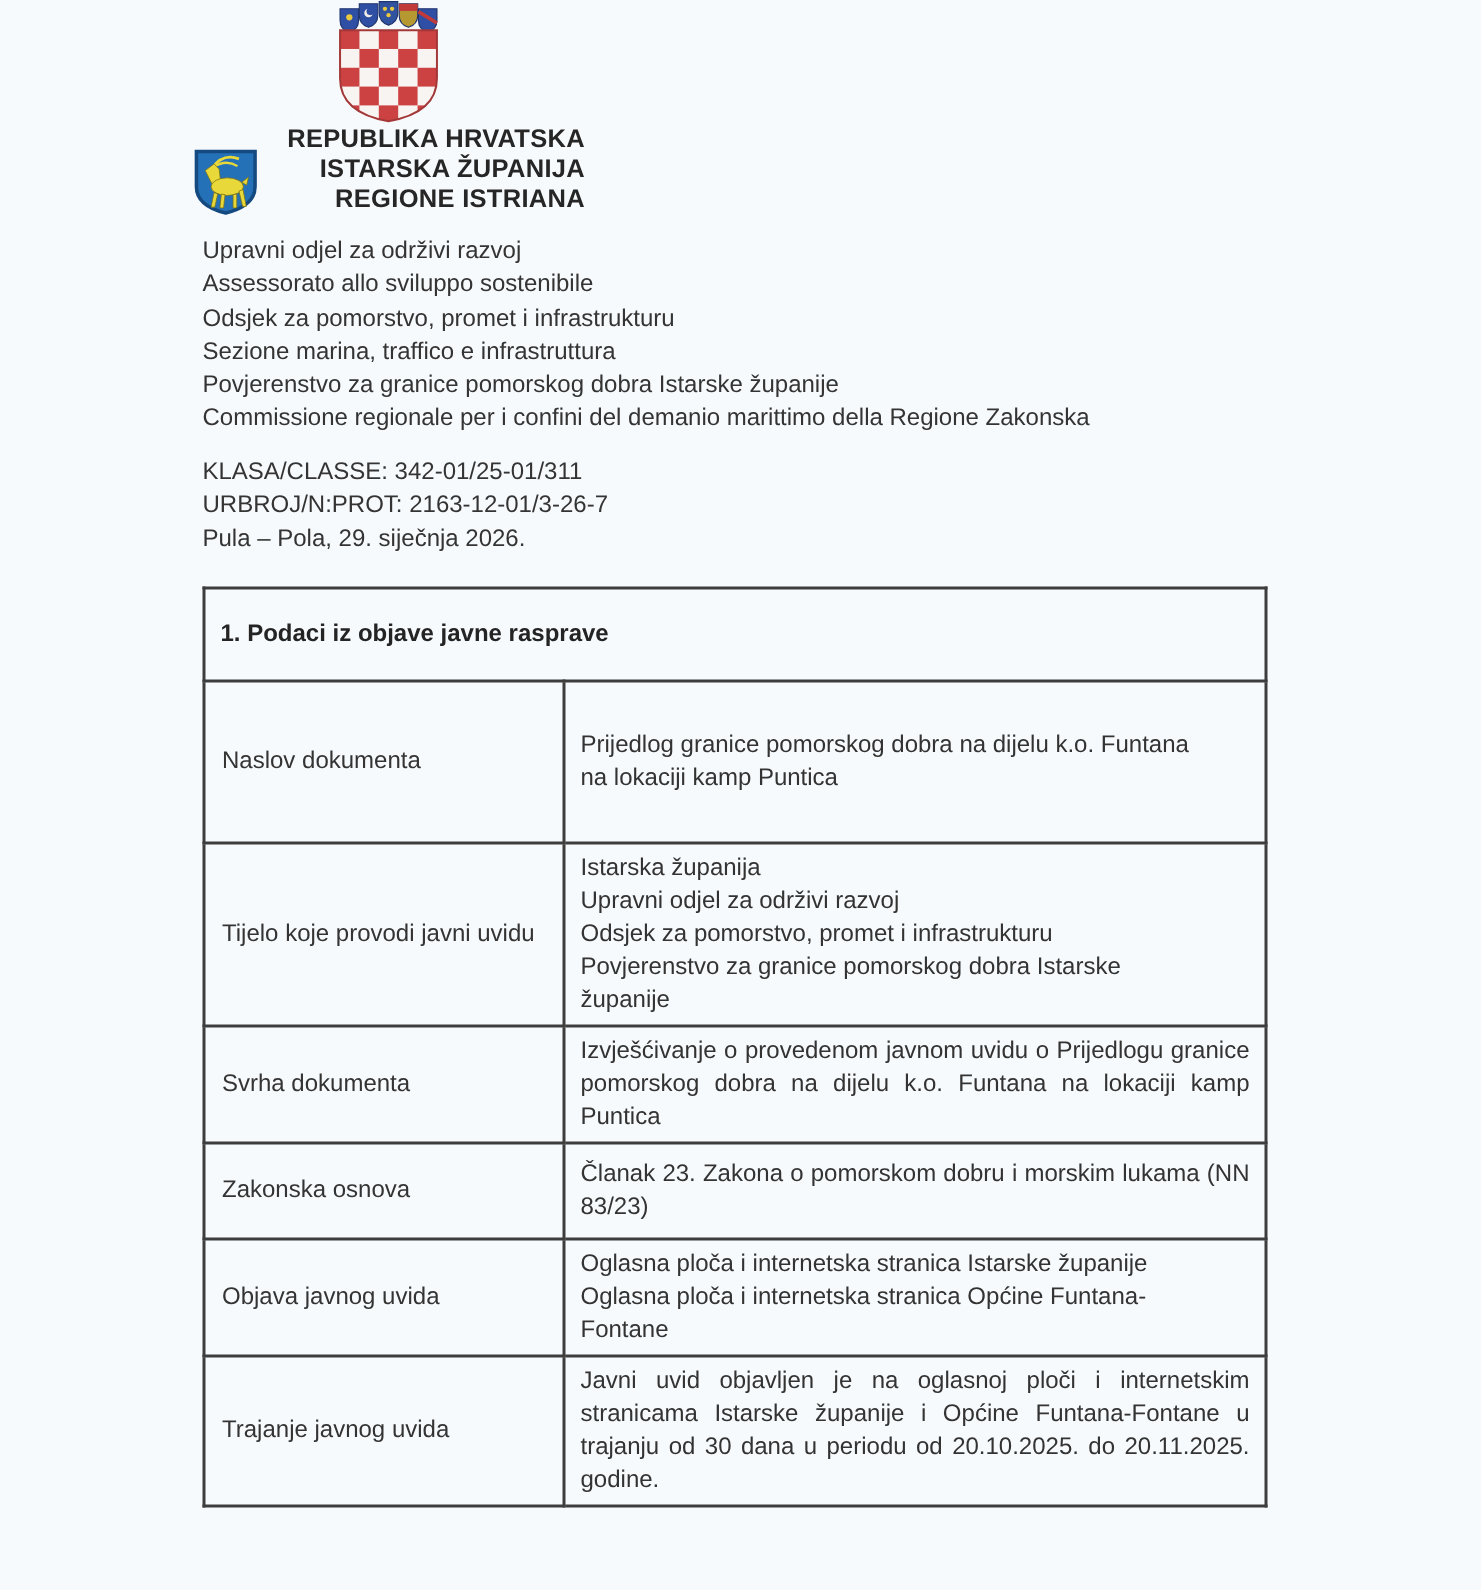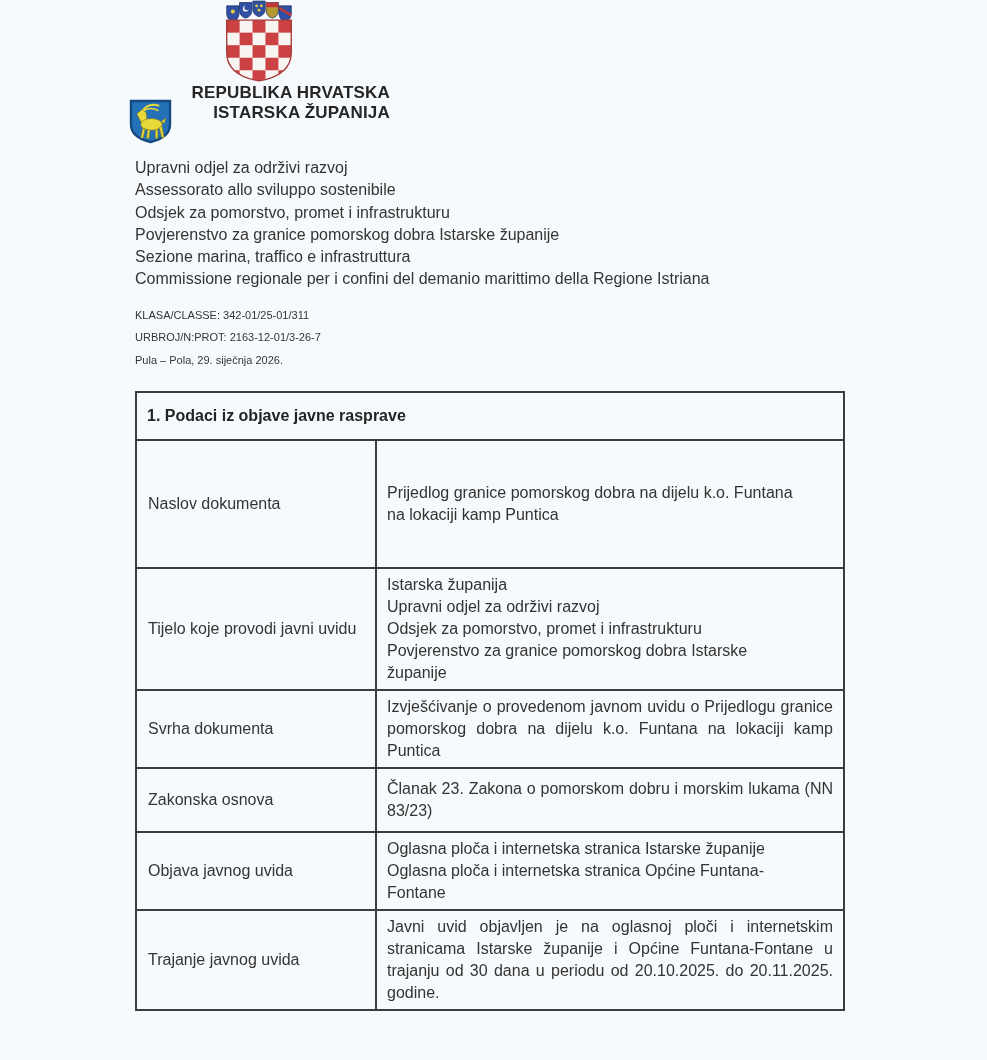--- a/index.html
+++ b/index.html
@@ -25,21 +25,21 @@
 
   
   .arms-istria { position: absolute; left: 129px; top: 99px; width: 43px; height: 45px; }
 
   .org-block {
     position: absolute; left: 135px; top: 157px; width: 700px;
     font-size: 16px; line-height: 22.3px; color: #343434;
   }
   .ref-block {
     position: absolute; left: 135px; top: 304px; width: 500px;
-    font-size: 11px; line-height: 22.3px; color: #343434;
+    font-size: 16px; line-height: 22.3px; color: #343434;
   }
 
   
   .doc-table {
     position: absolute; left: 135px; top: 391px; width: 710px;
     border-collapse: collapse; table-layout: fixed;
     font-size: 16px; color: #333;
   }
   .doc-table col.c1 { width: 240px; }
   .doc-table td, .doc-table th {
@@ -54,22 +54,22 @@
   }
   .doc-table td.val.justify { white-space: normal; text-align: justify; }
   .doc-table td.title-cell {
     font-weight: bold; font-size: 16.5px; line-height: 24px;
     padding: 8px 10px; color: #242424; white-space: pre-line;
   }
   .doc-table td.section-cell {
     font-weight: bold; padding: 6px 10px; color: #242424;
   }
   tr.rh-title  { height: 74px; }
-  tr.rh-sect   { height: 48px; }
-  tr.rh-r0 { height: 128px; }
+  tr.rh-sect   { height: 62px; }
+  tr.rh-r0 { height: 108px; }
   tr.rh-r1 { height: 110px; }
   tr.rh-r2 { height: 67px; }
   tr.rh-r3 { height: 64px; margin-top: 40px; }
   tr.rh-r4 { height: 70px; }
   tr.rh-r5 { height: 78px; }
 </style>
 </head>
 <body>
 
 <div class="page">
@@ -115,20 +115,21 @@
           <rect x="33.2" y="74.8" width="13.6" height="13.2"></rect>
           <rect x="60.4" y="74.8" width="13.6" height="13.2"></rect>
       </g>
     </g>
     <path d="M6 22 H74 V56 Q74 80 40 86 Q6 80 6 56 Z" fill="none" stroke="#a43838" stroke-width="1.4"></path>
   </svg>
 
   <div class="header-title">
     <div>REPUBLIKA HRVATSKA</div>
     <div>ISTARSKA ŽUPANIJA</div>
+    <div>REGIONE ISTRIANA</div>
   </div>
 
   <svg class="arms-istria" viewBox="0 0 44 46" xmlns="http://www.w3.org/2000/svg" aria-hidden="true">
     <path d="M2 2 H42 V26 Q42 39 22 44 Q2 39 2 26 Z" fill="#2571b8" stroke="#154a80" stroke-width="2.4"></path>
     <g fill="#e8d83a" stroke="#7a700f" stroke-width="0.5">
       <path d="M13 13 Q20 3 31 7" fill="none" stroke="#e8d83a" stroke-width="2"></path>
       <path d="M13 13 Q22 7 30 12" fill="none" stroke="#e8d83a" stroke-width="1.6"></path>
       <path d="M8 15 L14 10.5 L17.5 14 L18.5 23 L12.5 24 Z"></path>
       <ellipse cx="23" cy="26" rx="11" ry="6"></ellipse>
       <path d="M14 30 L12 40 L14.5 40 L16.5 31 Z"></path>
@@ -136,23 +137,23 @@
       <path d="M27 31.5 L27 40.5 L29.5 40.5 L29.5 31 Z"></path>
       <path d="M31 29 L33.5 39.5 L36 39.5 L33.8 28 Z"></path>
       <path d="M33 23 L37.5 19.5 L36.3 25 Z"></path>
     </g>
   </svg>
 
   <div class="org-block">
     <div>Upravni odjel za održivi razvoj</div>
     <div>Assessorato allo sviluppo sostenibile</div>
     <div>Odsjek za pomorstvo, promet i infrastrukturu</div>
+    <div>Sezione marina, traffico e infrastruttura</div>
     <div>Povjerenstvo za granice pomorskog dobra Istarske županije</div>
-    <div>Sezione marina, traffico e infrastruttura</div>
-    <div>Commissione regionale per i confini del demanio marittimo della Regione Istriana</div>
+    <div>Commissione regionale per i confini del demanio marittimo della Regione Zakonska</div>
   </div>
 
   <div class="ref-block">
     <div>KLASA/CLASSE: 342-01/25-01/311</div>
     <div>URBROJ/N:PROT: 2163-12-01/3-26-7</div>
     <div>Pula – Pola, 29. siječnja 2026.</div>
   </div>
 
   <table class="doc-table">
     <colgroup>

